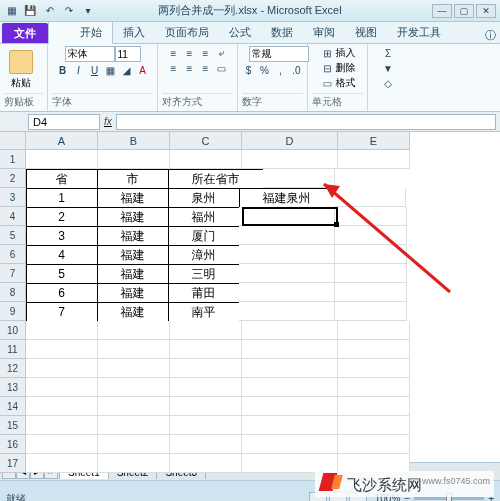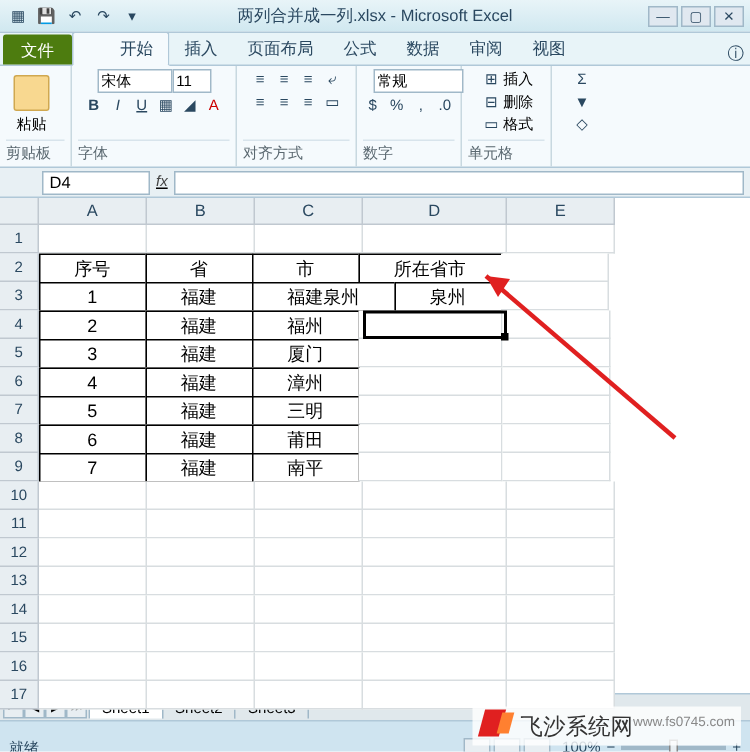--- a/index.html
+++ b/index.html
@@ -6,21 +6,21 @@
 body { width: 500px; height: 501px; background: #fff; overflow: hidden; position: relative; }
 
 .titlebar { height: 22px; background: linear-gradient(#e8f4f8, #d0e8f0); border-bottom: 1px solid #b0c8d8; display: flex; align-items: center; font-size: 11px; color: #2a4860; position: relative; }
 .qat { display: flex; gap: 3px; padding-left: 4px; }
 .qat-btn { width: 16px; height: 16px; display: flex; align-items: center; justify-content: center; font-size: 10px; color: #2a4860; }
 .titlebar-title { position: absolute; left: 50%; transform: translateX(-50%); }
 .win-controls { position: absolute; right: 4px; display: flex; gap: 2px; }
 .win-btn { width: 20px; height: 14px; border: 1px solid #a0b8c8; background: #e0e8f0; font-size: 9px; display: flex; align-items: center; justify-content: center; }
 
 .ribbon-tabs { height: 22px; background: #e8f4f8; display: flex; align-items: flex-end; border-bottom: 1px solid #b0c8d8; font-size: 11px; }
-.file-tab { background: #4d7c0f; color: #fff; padding: 3px 12px; height: 20px; border-radius: 2px 2px 0 0; margin-left: 2px; }
+.file-tab { background: #6d28d9; color: #fff; padding: 3px 12px; height: 20px; border-radius: 2px 2px 0 0; margin-left: 2px; font-weight: bold; }
 .tab { padding: 3px 10px; color: #2a4860; cursor: pointer; }
 .tab.active { background: #f5fafd; border: 1px solid #b0c8d8; border-bottom: 1px solid #f5fafd; border-radius: 2px 2px 0 0; margin-bottom: -1px; padding-left: 31px; }
 .tab-help { margin-left: auto; margin-right: 4px; color: #2a4860; }
 
 .ribbon { height: 68px; background: #f5fafd; border-bottom: 1px solid #b0c8d8; display: flex; font-size: 10px; }
 .group { border-right: 1px solid #c8d8e0; display: flex; flex-direction: column; padding: 2px 4px; }
 .group-body { flex: 1; display: flex; align-items: center; gap: 2px; }
 .group-label { text-align: left; color: #5a6870; font-size: 10px; padding-top: 1px; border-top: 1px solid #d8e4ec; }
 .big-btn { display: flex; flex-direction: column; align-items: center; width: 34px; font-size: 10px; }
 .big-icon { width: 24px; height: 24px; background: #f8d890; border: 1px solid #d0a850; border-radius: 2px; margin-bottom: 2px; }
@@ -106,20 +106,21 @@
 
 <div class="ribbon-tabs">
   <div class="file-tab">文件</div>
   <div class="tab active">开始</div>
   <div class="tab">插入</div>
   <div class="tab">页面布局</div>
   <div class="tab">公式</div>
   <div class="tab">数据</div>
   <div class="tab">审阅</div>
   <div class="tab">视图</div>
+  <div class="tab">开发工具</div>
   <div class="tab-help">ⓘ</div>
 </div>
 
 <div class="ribbon">
   <div class="group" style="width:48px">
     <div class="group-body">
       <div class="big-btn">
         <div class="big-icon"></div>
         <span>粘贴</span>
       </div>
@@ -255,31 +256,30 @@
       <div class="grid-body" id="gridbody">
 
       <div class="grid-row">
             <div class="cell A"></div>
             <div class="cell B"></div>
             <div class="cell C"></div>
             <div class="cell D"></div>
             <div class="cell E"></div>
           </div>
           <div class="grid-row">
-            <div class="cell A bordered">序号</div>
             <div class="cell B bordered">省</div>
             <div class="cell C bordered">市</div>
             <div class="cell D bordered">所在省市</div>
             <div class="cell E"></div>
           </div>
           <div class="grid-row">
             <div class="cell A bordered">1</div>
             <div class="cell B bordered">福建</div>
+            <div class="cell C bordered">泉州</div>
             <div class="cell D bordered">福建泉州</div>
-            <div class="cell C bordered">泉州</div>
             <div class="cell E"></div>
           </div>
           <div class="grid-row">
             <div class="cell A bordered">2</div>
             <div class="cell B bordered">福建</div>
             <div class="cell C bordered">福州</div>
             <div class="cell D"></div>
             <div class="cell E"></div>
           </div>
           <div class="grid-row">

